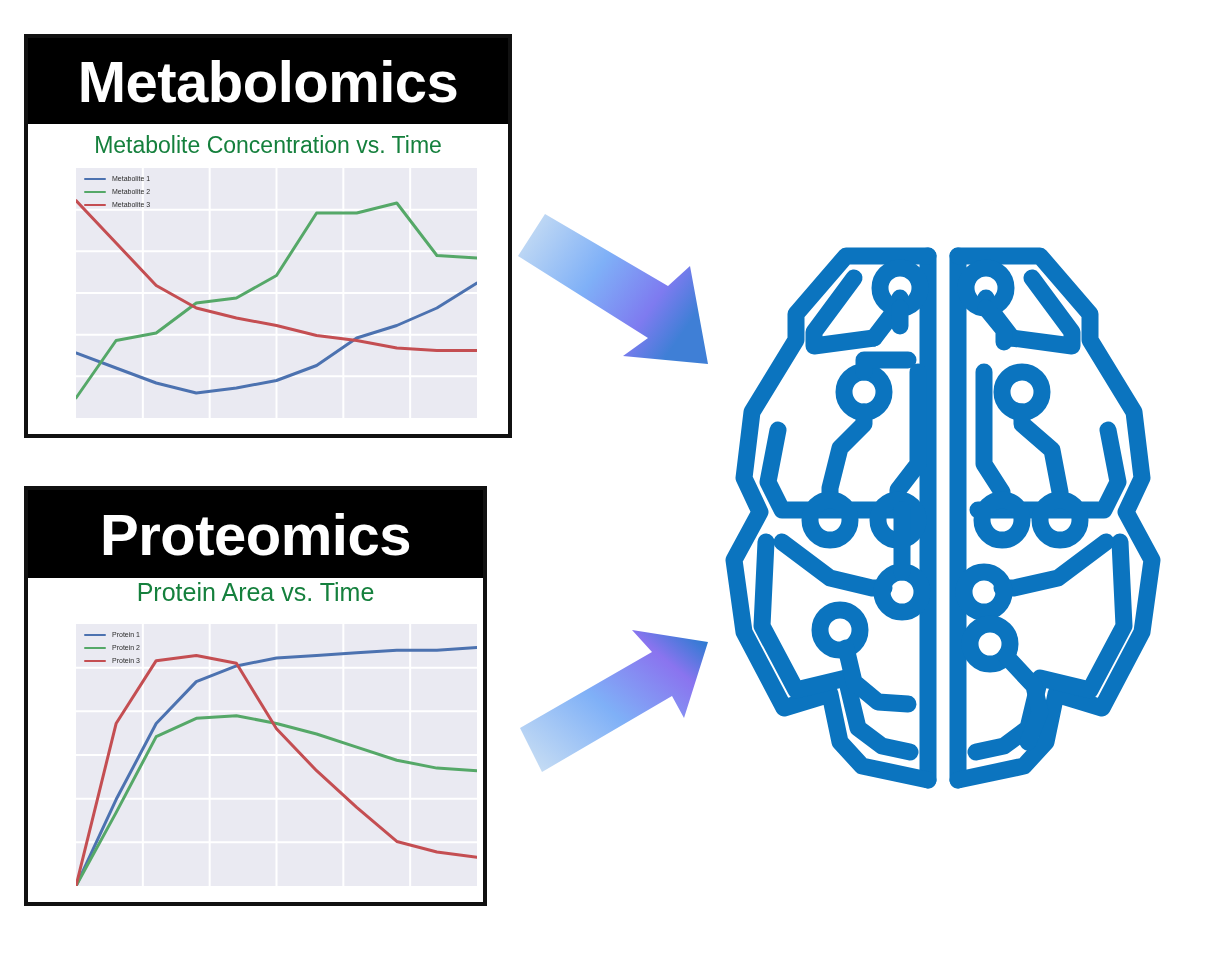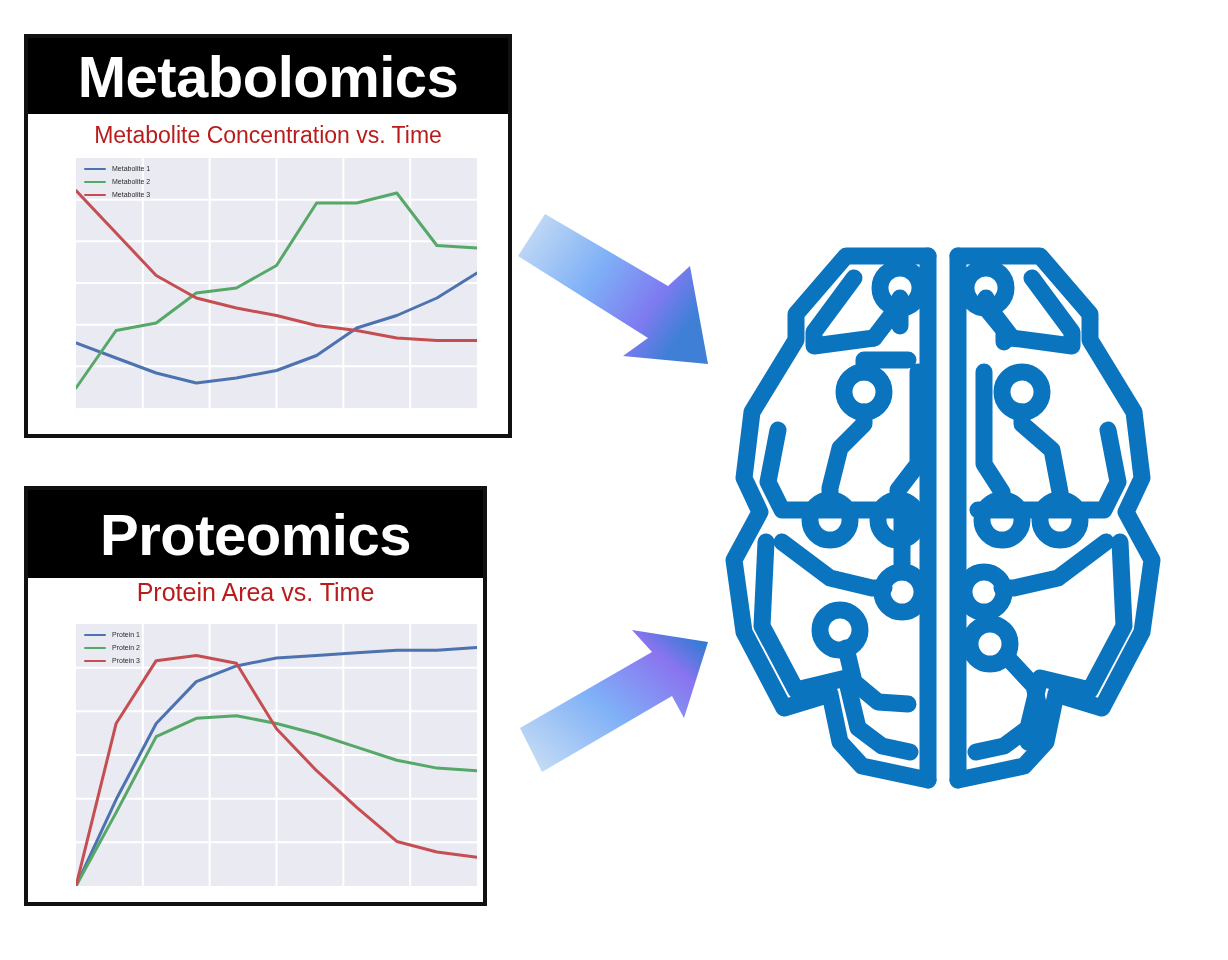--- a/index.html
+++ b/index.html
@@ -12,21 +12,21 @@
   
   .panel{position:absolute;background:#ffffff;border:4px solid #111111;box-sizing:border-box;}
   .panel-header{
     background:#000000;color:#ffffff;text-align:center;
     font-weight:bold;letter-spacing:-0.5px;
     display:flex;align-items:center;justify-content:center;
     box-sizing:border-box;
   }
   .panel-body{position:relative;background:#ffffff;box-sizing:border-box;}
   .chart-title{
-    text-align:center;color:#b91c1c;font-weight:400;
+    text-align:center;color:#15803d;font-weight:400;
     white-space:nowrap;
   }
   .plot{
     position:absolute;background:#eaeaf2;overflow:hidden;
   }
   .plot svg{display:block;}
 
   
   .legend{position:absolute;left:8px;top:5px;z-index:4;}
   .legend-row{display:flex;align-items:center;height:11px;margin-bottom:2px;}
@@ -38,21 +38,21 @@
 
   
   .brain{position:absolute;}
 </style>
 </head>
 <body>
 
 <div class="stage">
 
   <div class="panel" style="left:24px;top:34px;width:488px;height:404px;">
-    <div class="panel-header" style="height:76px;font-size:58px;">
+    <div class="panel-header" style="height:86px;font-size:58px;">
       <span>Metabolomics</span>
     </div>
     <div class="panel-body" style="height:310px;">
       <div class="chart-title" style="font-size:23px;padding-top:8px;">Metabolite Concentration vs. Time</div>
 
       <div class="plot" style="left:48px;top:44px;width:401px;height:250px;">
 
         <div class="legend">
           <div class="legend-row">
             <span class="legend-swatch" style="background:#4c72b0;"></span>

